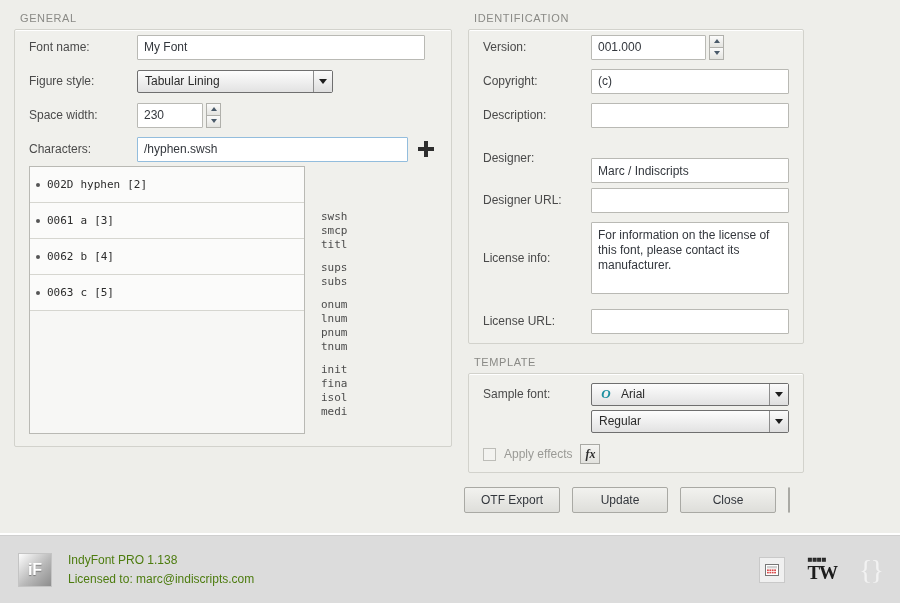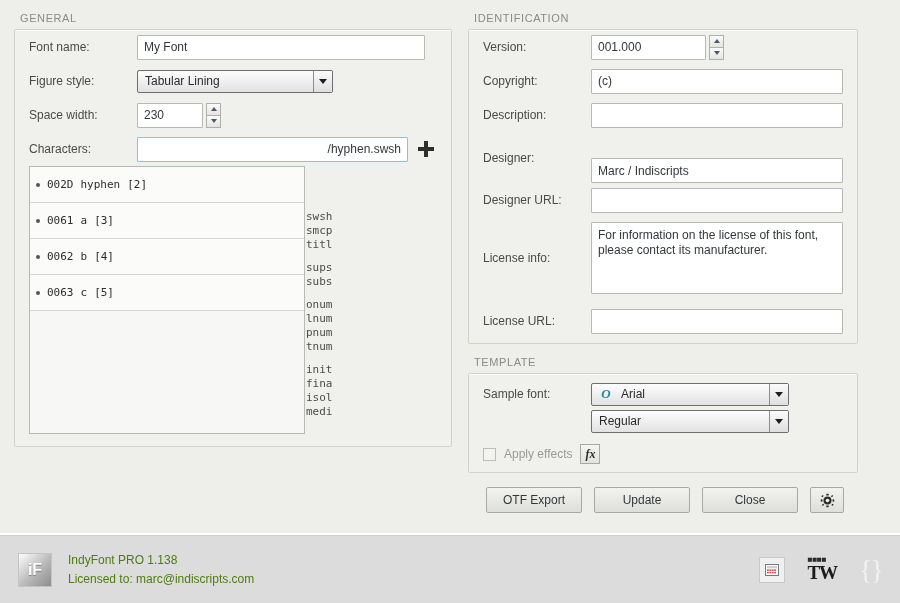--- a/index.html
+++ b/index.html
@@ -11,21 +11,21 @@
     font-size: 12px;
     color: #3a3a3a;
     overflow: hidden;
     position: relative;
   }
 
   
   .app { width: 900px; height: 603px; display: flex; flex-direction: column; }
   .body-area { flex: 1; display: flex; padding: 10px 14px 0 14px; gap: 16px; }
   .col-left  { width: 438px; display: flex; flex-direction: column; }
-  .col-right { width: 390px; display: flex; flex-direction: column; }
+  .col-right { width: 336px; display: flex; flex-direction: column; }
 
   
   .group-title {
     font-size: 11px; color: #8a8a86; letter-spacing: .6px;
     padding: 2px 0 5px 6px;
   }
   .group-box {
     border: 1px solid #d2d2cc;
     background: #f0f0ec;
     border-radius: 2px;
@@ -93,21 +93,21 @@
   }
   .charitem {
     height: 36px; line-height: 21px; border-bottom: 1px solid #d6d6d0;
     font-family: "DejaVu Sans Mono", monospace; font-size: 11px; color: #2c2c2c;
     padding-left: 6px; display: flex; align-items: center; gap: 7px;
     background: #fbfbfa;
   }
   .bullet { width: 4px; height: 4px; border-radius: 50%; background: #555; flex: none; }
 
   .tagcol {
-    margin-left: 1px; font-family: "DejaVu Sans Mono", monospace;
+    margin-left: 16px; font-family: "DejaVu Sans Mono", monospace;
     font-size: 11px; color: #4c4c4c; padding-top: 44px; line-height: 14px;
   }
   .taggrp { margin-bottom: 9px; }
 
   
   .btnrow { display: flex; justify-content: flex-end; align-items: center;
             gap: 12px; padding: 14px 14px 0 0; }
   .btn {
     height: 26px; min-width: 96px; padding: 0 14px;
     border: 1px solid #a9a9a4; border-radius: 2px;
@@ -202,21 +202,21 @@
                 <span class="sp-up"></span>
               </div>
             <div>
                 <span class="sp-down"></span>
               </div>
           </div>
         </div>
 
         <div class="row">
           <div class="row-label lbl-left">Characters:</div>
-          <input class="txt focus" style="width: 288px; text-align: right;" value="/hyphen.swsh">
+          <input class="txt focus" style="width: 288px;" value="/hyphen.swsh">
           <div class="plus-btn"></div>
         </div>
 
         <div class="charzone">
           <div class="charlist">
             <div class="charitem">
               <span class="bullet"></span>
               <span>002D</span>
               <span>hyphen</span>
               <span>[2]</span>

